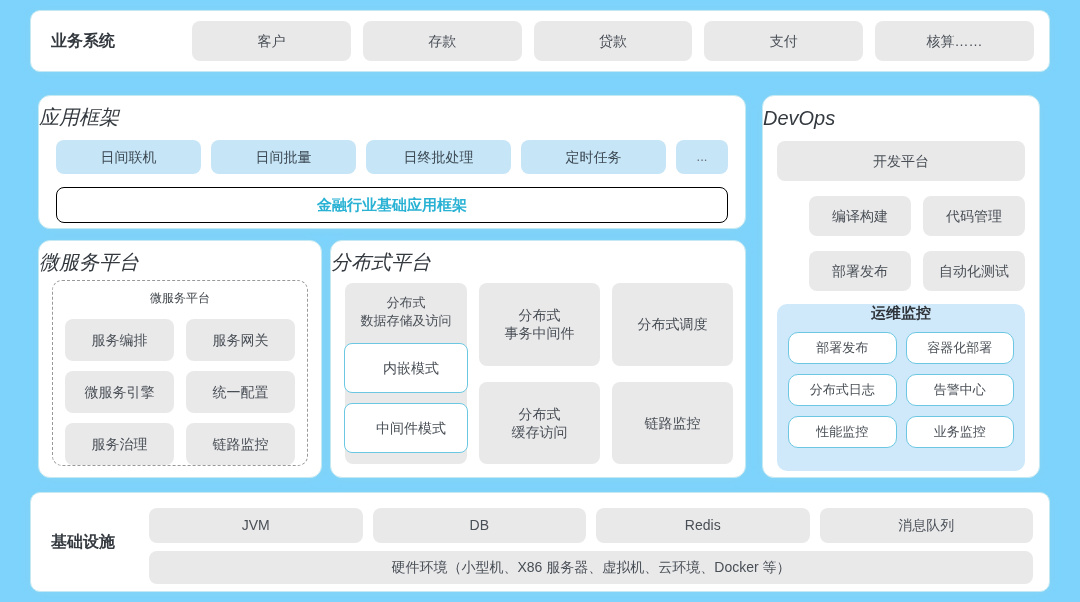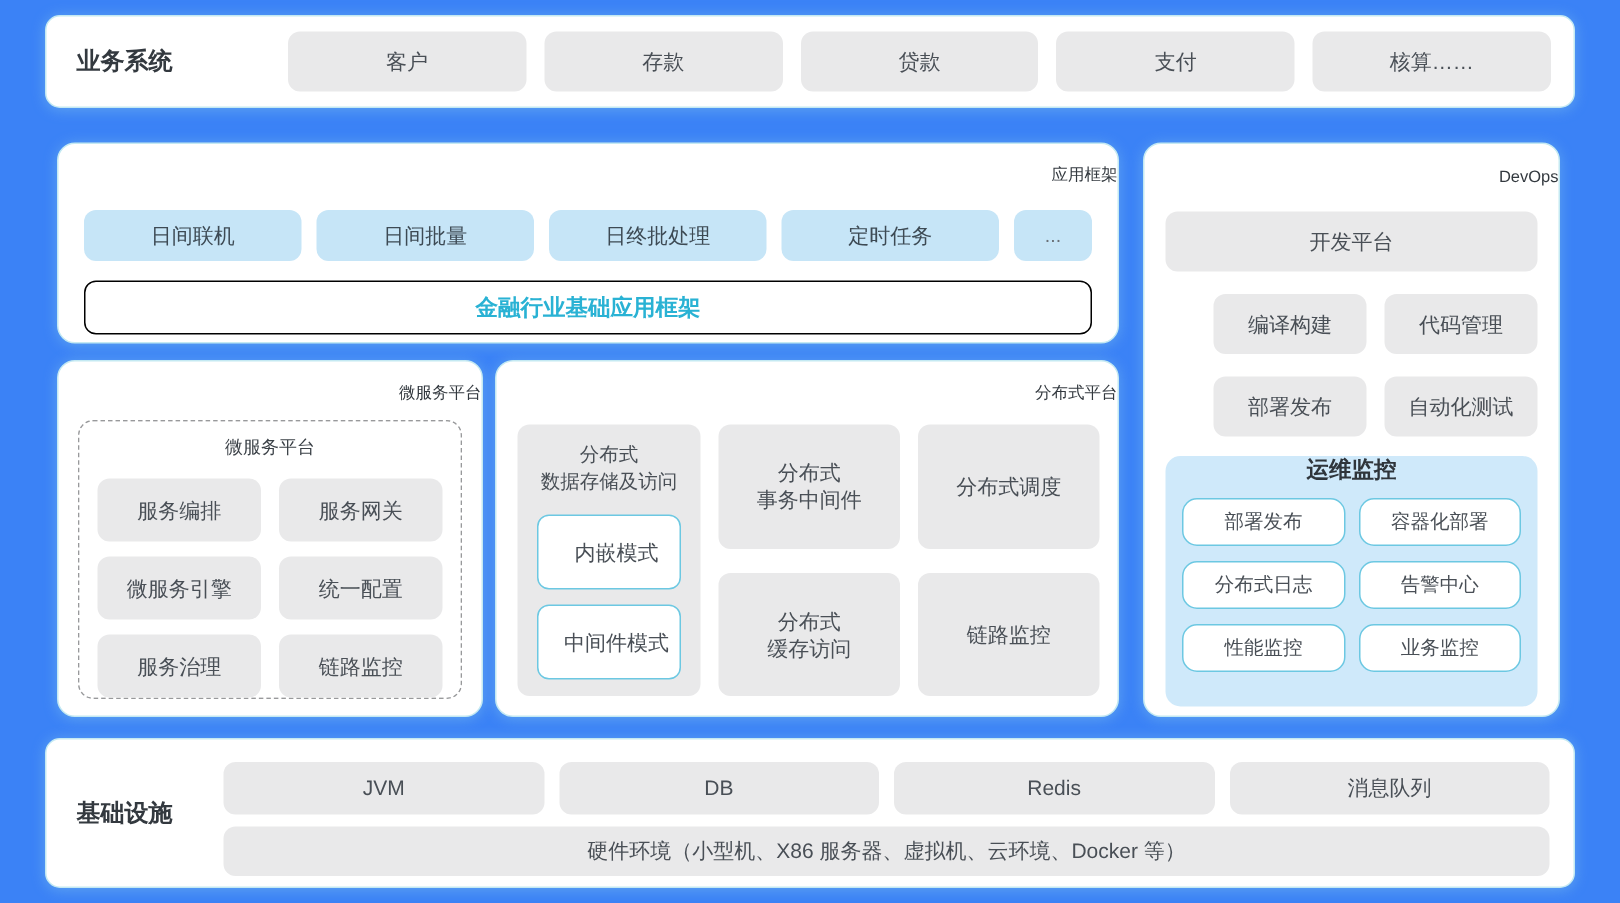--- a/index.html
+++ b/index.html
@@ -1,26 +1,26 @@
 <!DOCTYPE html>
 <html><head>
 <meta charset="utf-8">
 <style>
   html,body{margin:0;padding:0;background:#fff;}
   #canvas{
-    position:relative;width:1080px;height:602px;background:#3b82f6;overflow:hidden;
+    position:relative;width:1080px;height:602px;background:#7dd3fc;overflow:hidden;
     font-family:"Liberation Sans","DejaVu Sans",sans-serif;color:#454b52;
   }
   .panel{
     position:absolute;background:#ffffff;
     border:1.5px solid #c4e9f2;border-radius:12px;
     box-shadow:0 1px 9px rgba(150,215,235,.40);
     box-sizing:border-box;
   }
-  .sec-title{text-align:right;font-size:11px;color:#33393f;line-height:20px;}
+  .sec-title{text-align:left;font-size:20px;color:#33393f;line-height:20px;font-style:italic;}
   .chip{
     background:#e9e9ea;border-radius:8px;
     display:flex;align-items:center;justify-content:center;
     font-size:14px;color:#494f56;text-align:center;line-height:1.3;
     box-sizing:border-box;
   }
   .chip.blue{background:#c6e5f7;color:#3d4a54;}
   .chip.white-cyan{background:#fff;border:1px solid #6cc8e2;}
   .pre{white-space:pre-line;}
 
@@ -57,21 +57,21 @@
 
   
   #distributed{left:330px;top:240px;width:416px;height:238px;}
   #distributed .sec-title{margin-top:11px;}
   #dist-content{position:absolute;left:14px;right:12px;top:42px;bottom:13px;display:flex;gap:12px;}
   #dist-storage{
     width:122px;flex:none;background:#e9e9ea;border-radius:8px;
     display:flex;flex-direction:column;align-items:center;box-sizing:border-box;
   }
   #dist-storage .hdr{margin-top:11px;font-size:13px;color:#494f56;text-align:center;line-height:18px;}
-  #dist-storage .mode{width:96px;height:50px;margin-top:10px;border-radius:8px;flex:none;padding-left:10px;}
+  #dist-storage .mode{width:124px;height:50px;margin-top:10px;border-radius:8px;flex:none;padding-left:10px;}
   #dist-storage .mode.first{margin-top:13px;}
   .dist-col{flex:1;display:flex;flex-direction:column;gap:16px;}
   .dist-col .chip{flex:1;}
 
   
   #devops{left:762px;top:95px;width:278px;height:383px;}
   #devops .sec-title{margin-top:12px;}
   #devops .full{margin:13px 14px 0;height:40px;}
   #devops .two-col{display:flex;gap:12px;margin:15px 14px 0;height:40px;padding-left:32px;}
   #devops .two-col .chip{flex:1;}

